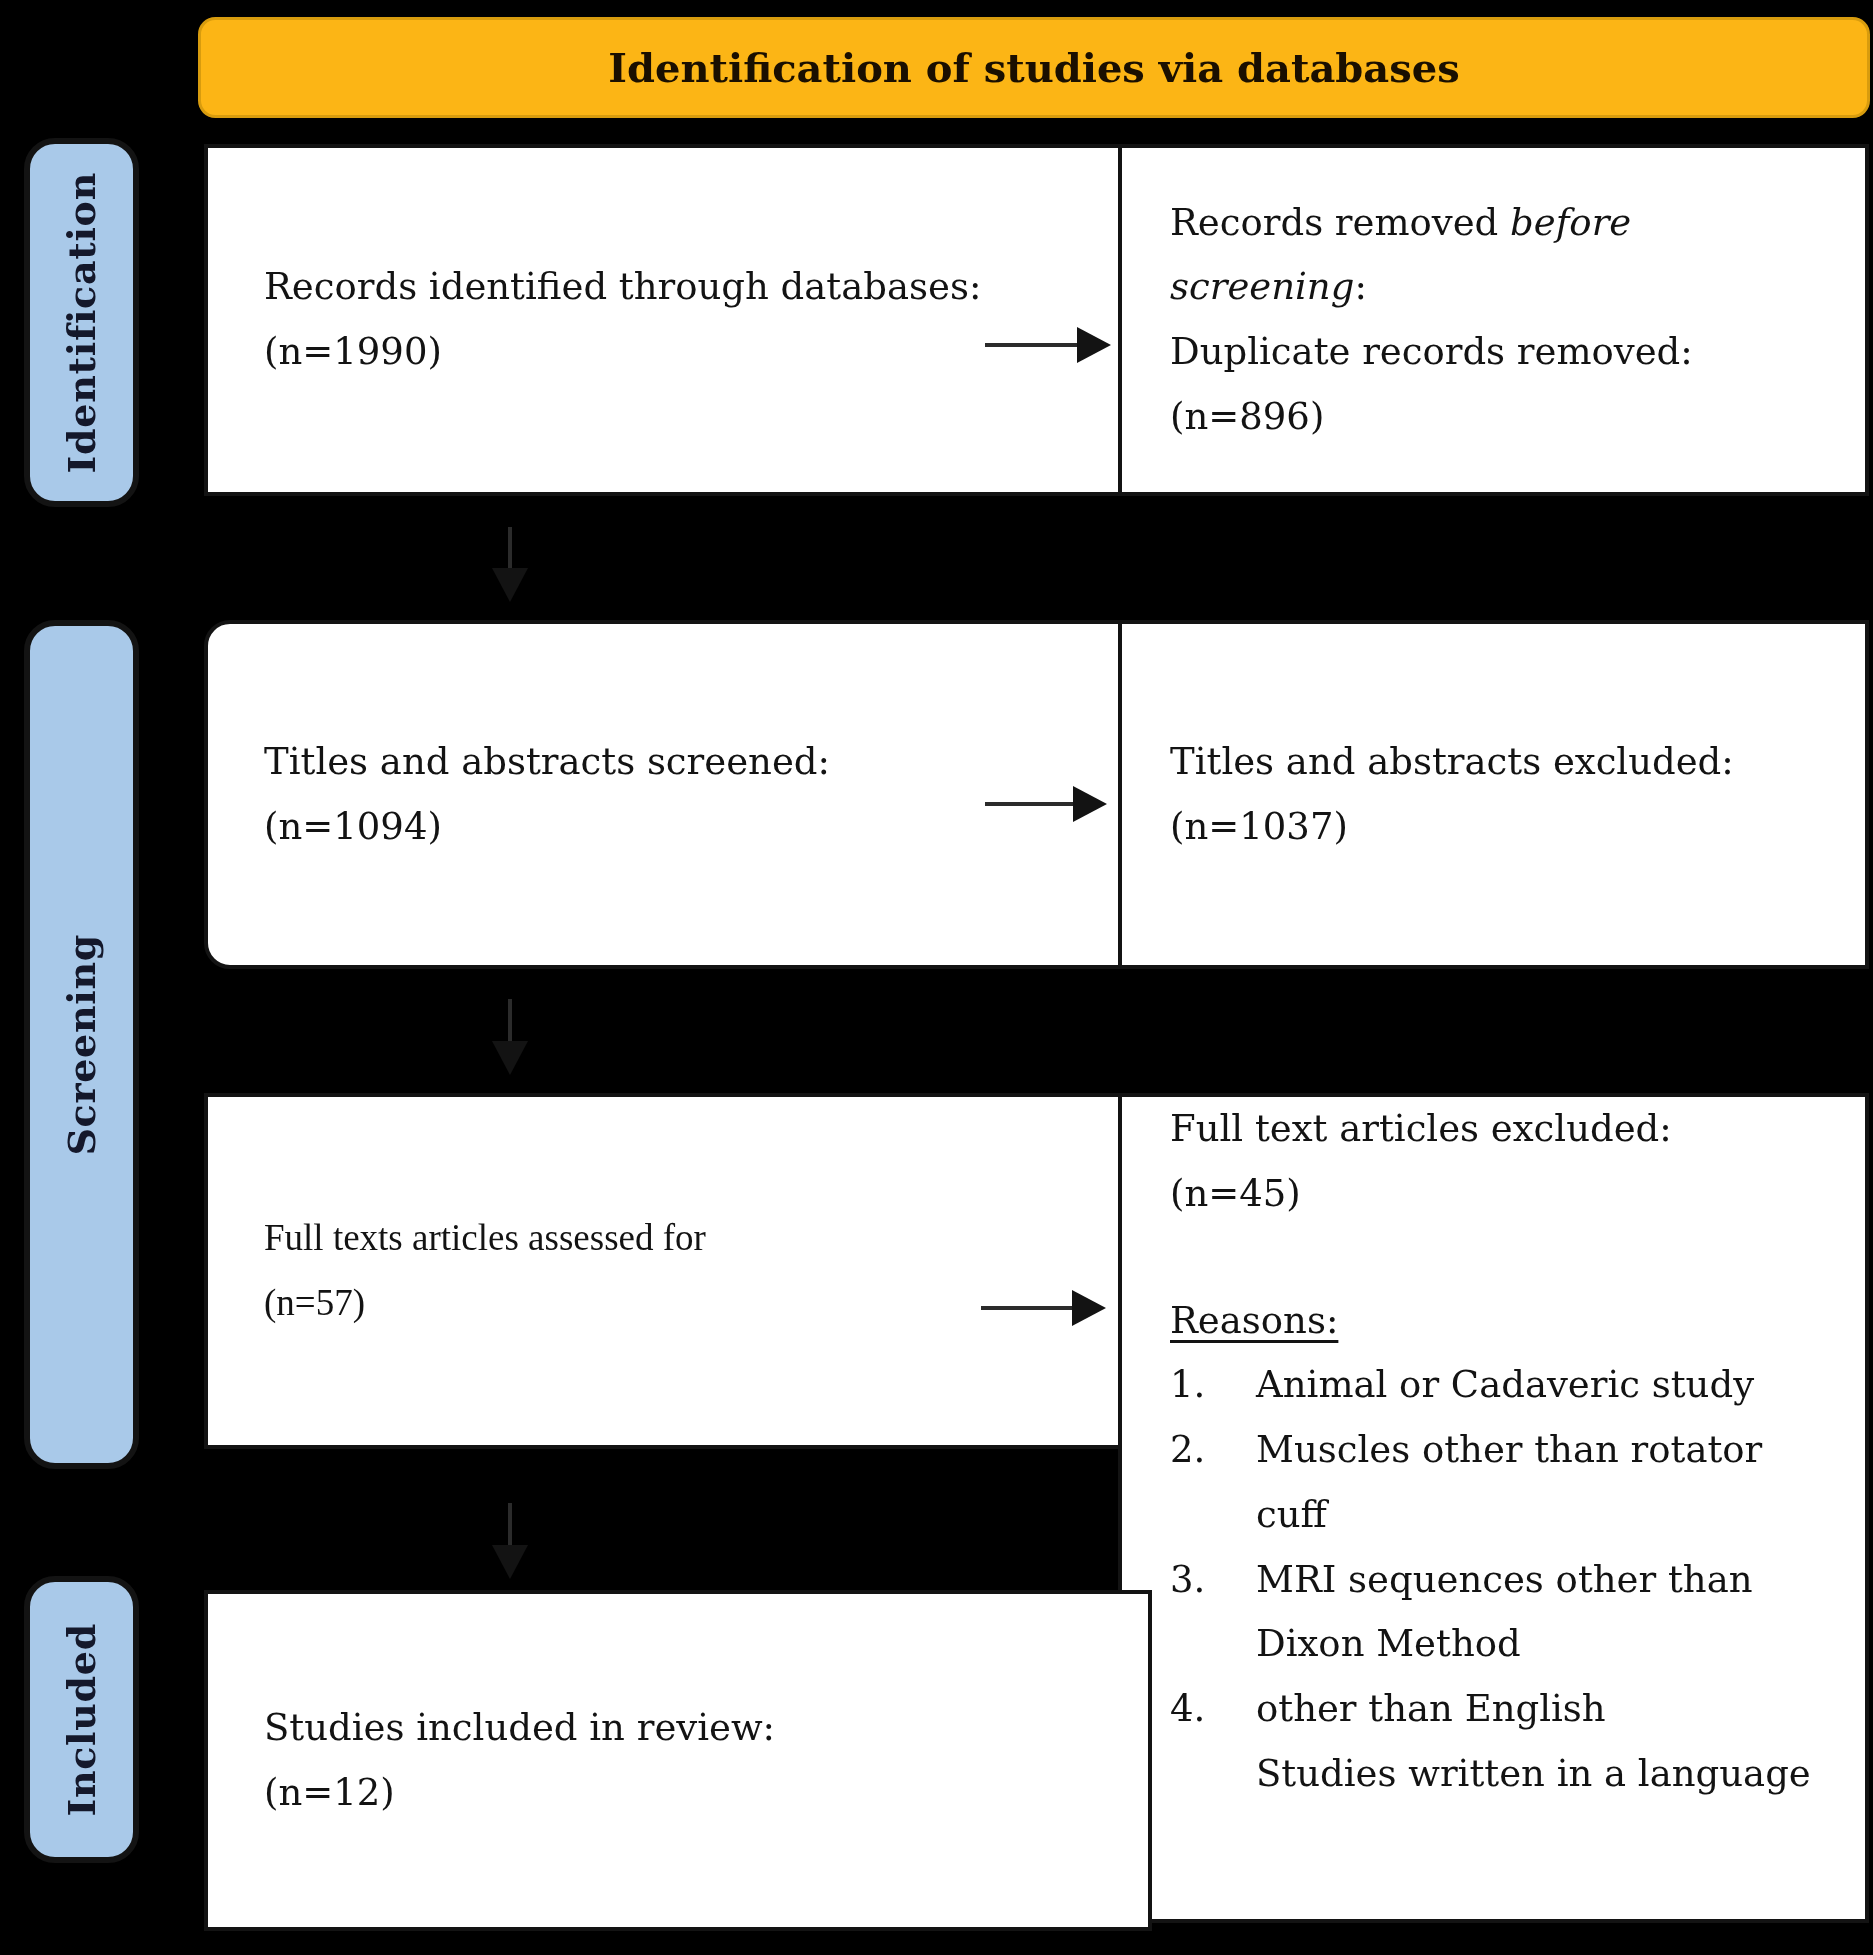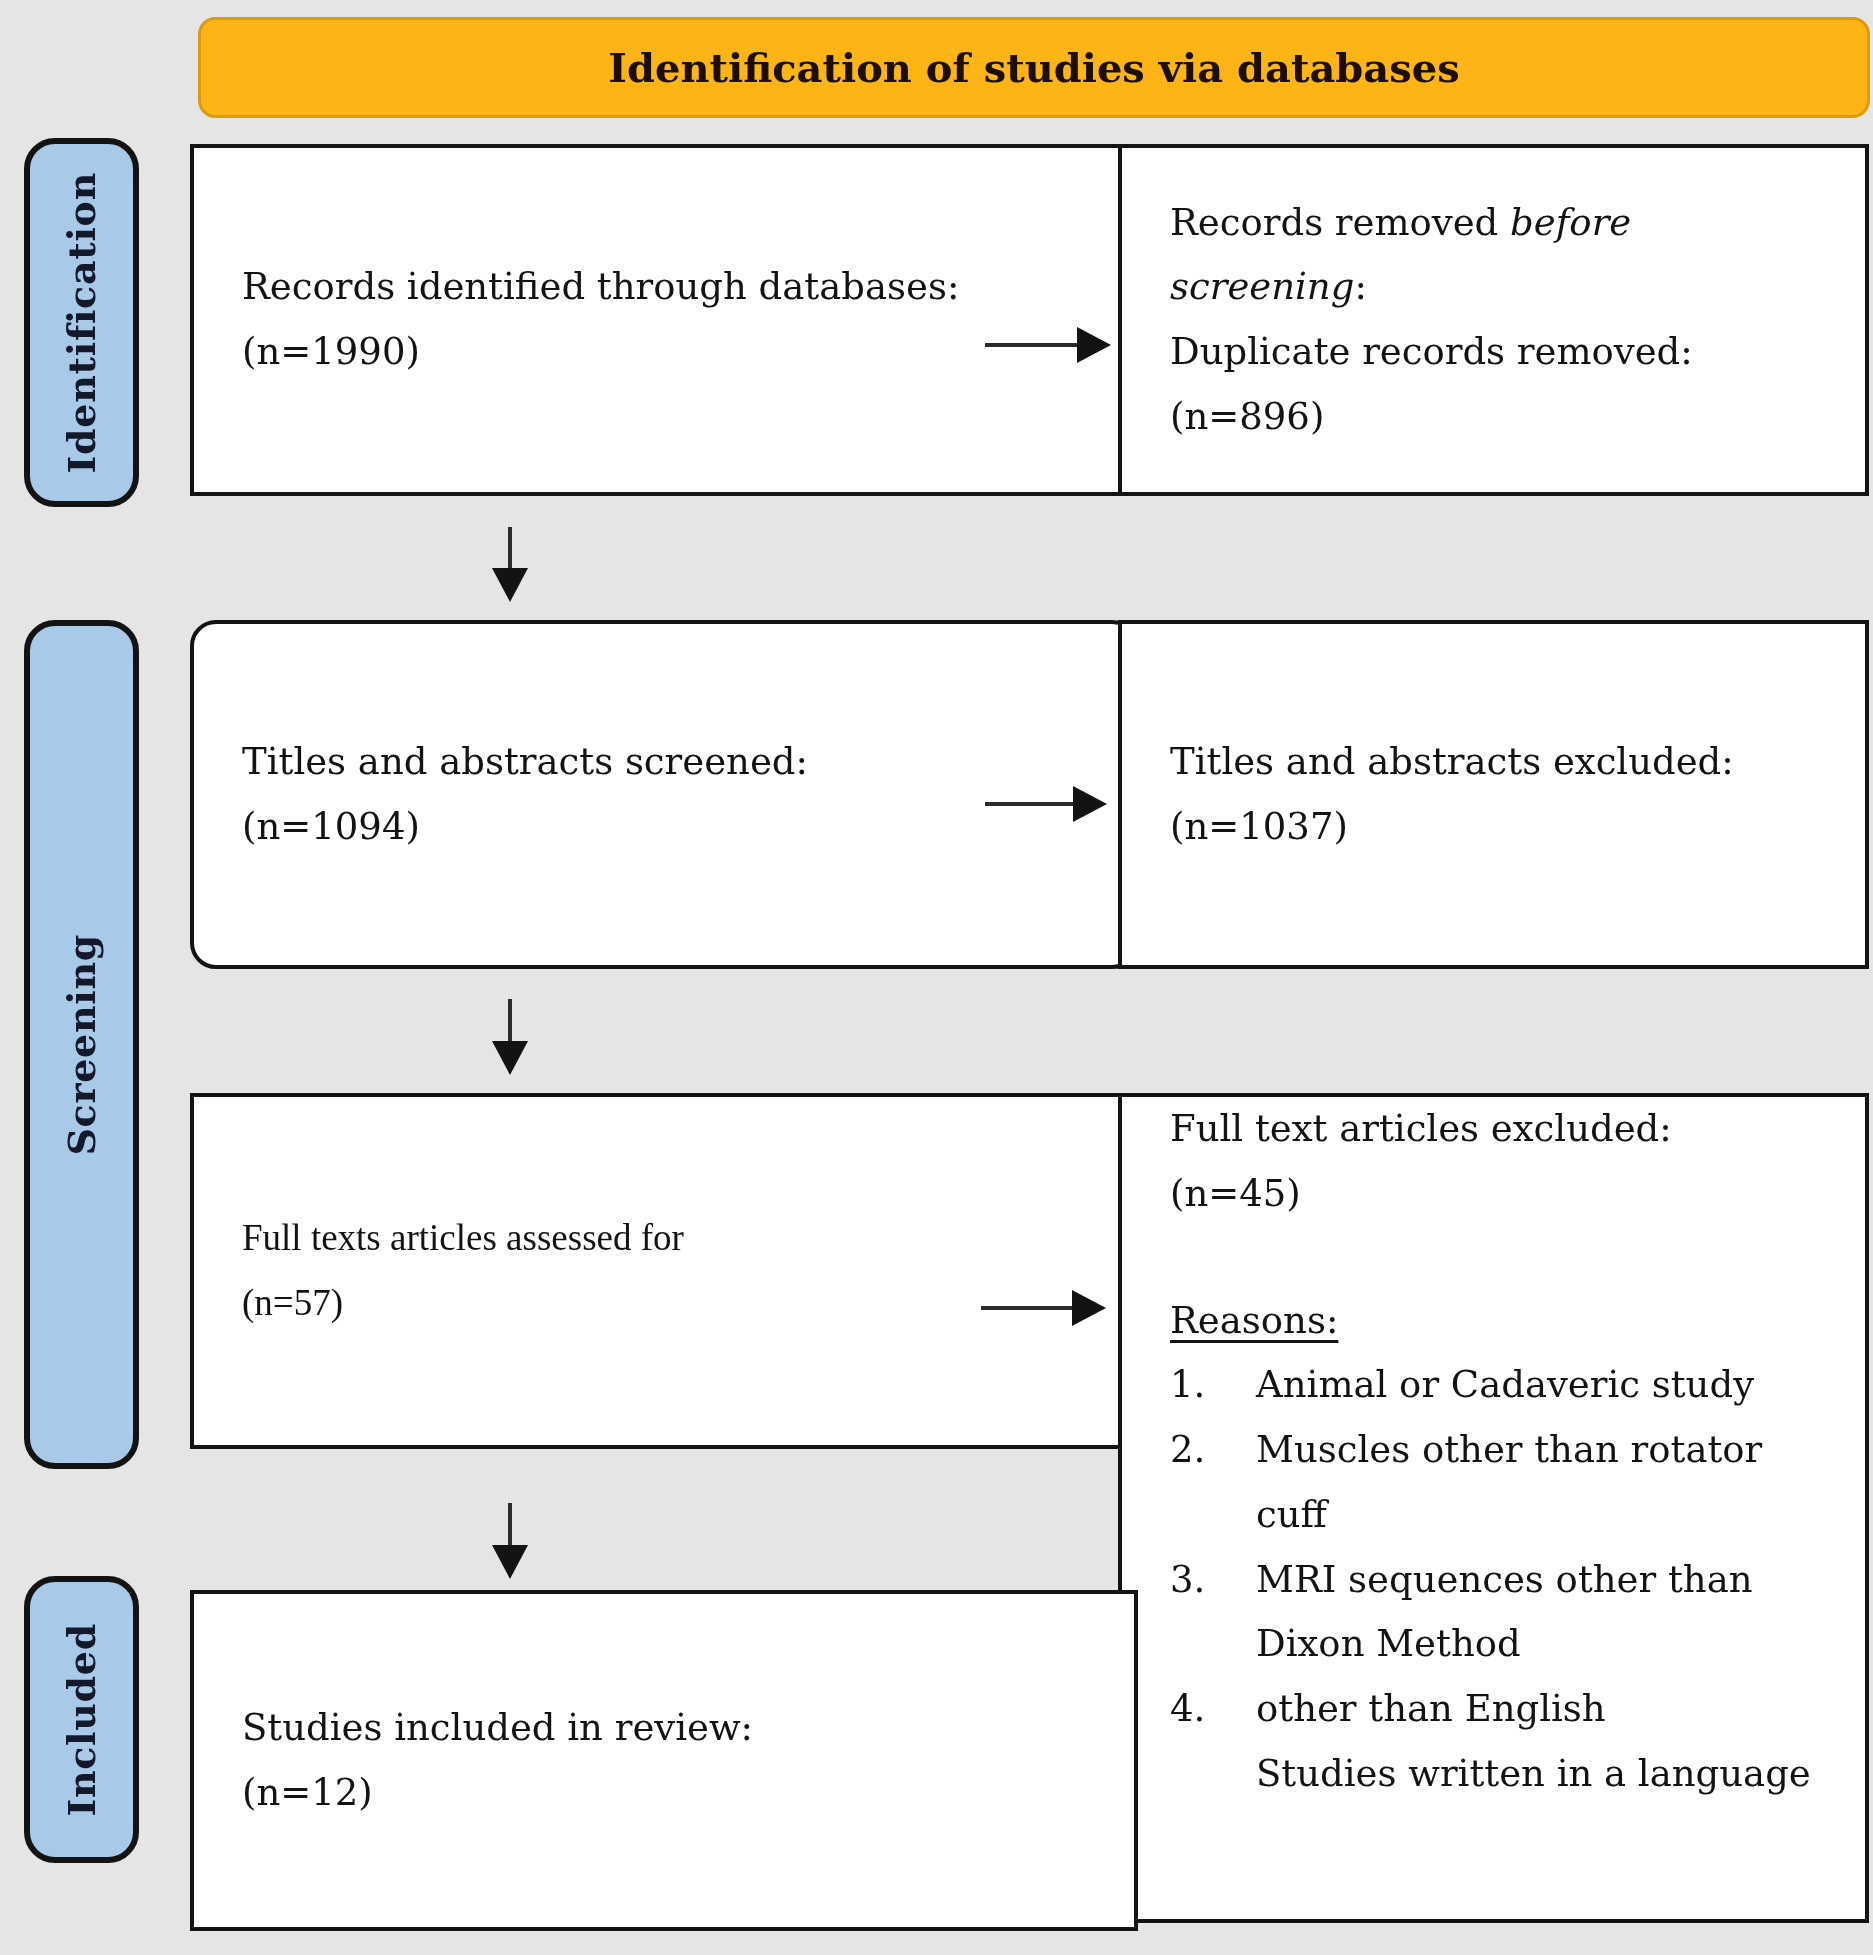--- a/index.html
+++ b/index.html
@@ -1,19 +1,19 @@
 <!DOCTYPE html>
 <html style="--header-bg: #FCB515; --header-border: #D89C0E; --stage-bg: #A9C9E9; --box-border: #131313;font-size:10.7px"><head>
 <meta charset="utf-8">
 <style>
   html,body{margin:0;padding:0;background:#ffffff;}
   .canvas{
     position:relative;
     width:1873px;height:1955px;
-    background:#e5e5e5;
+    background:#000000;
     font-family:"DejaVu Serif","Liberation Serif",serif;
     color:#131313;
   }
 
   
   .banner{
     position:absolute;left:198px;top:17px;width:1672px;height:101px;
     background:var(--header-bg,#FCB515);
     border:3.4px solid var(--header-border,#D89C0E);
     border-radius:17.4px;
@@ -38,21 +38,21 @@
   .stage-identification{top:138px;height:369px;}
   .stage-screening{top:620px;height:849px;}
   .stage-included{top:1576px;height:287px;}
 
   
   .box{
     position:absolute;background:#ffffff;
     border:4.7px solid #131313;box-sizing:border-box;
     display:flex;flex-direction:column;justify-content:center;
   }
-  .lbox{left:190px;width:948px;}
+  .lbox{left:204px;width:948px;padding-left:8px;}
   .rbox{left:1118px;width:751px;}
   .box1{top:144px;height:352px;}
   .box2{top:620px;height:349px;border-radius:26px;}
   .box3{top:1093px;height:356px;font-family:Liberation Serif, serif;}
   .box4{top:1590px;height:341px;}
   .rbox1{top:144px;height:352px;}
   .rbox2{top:620px;height:349px;}
   .rbox3{top:1093px;height:830px;justify-content:flex-start;}
 
   .box-text{padding:0 28px 0 48px;font-size:37px;line-height:1.75;}

